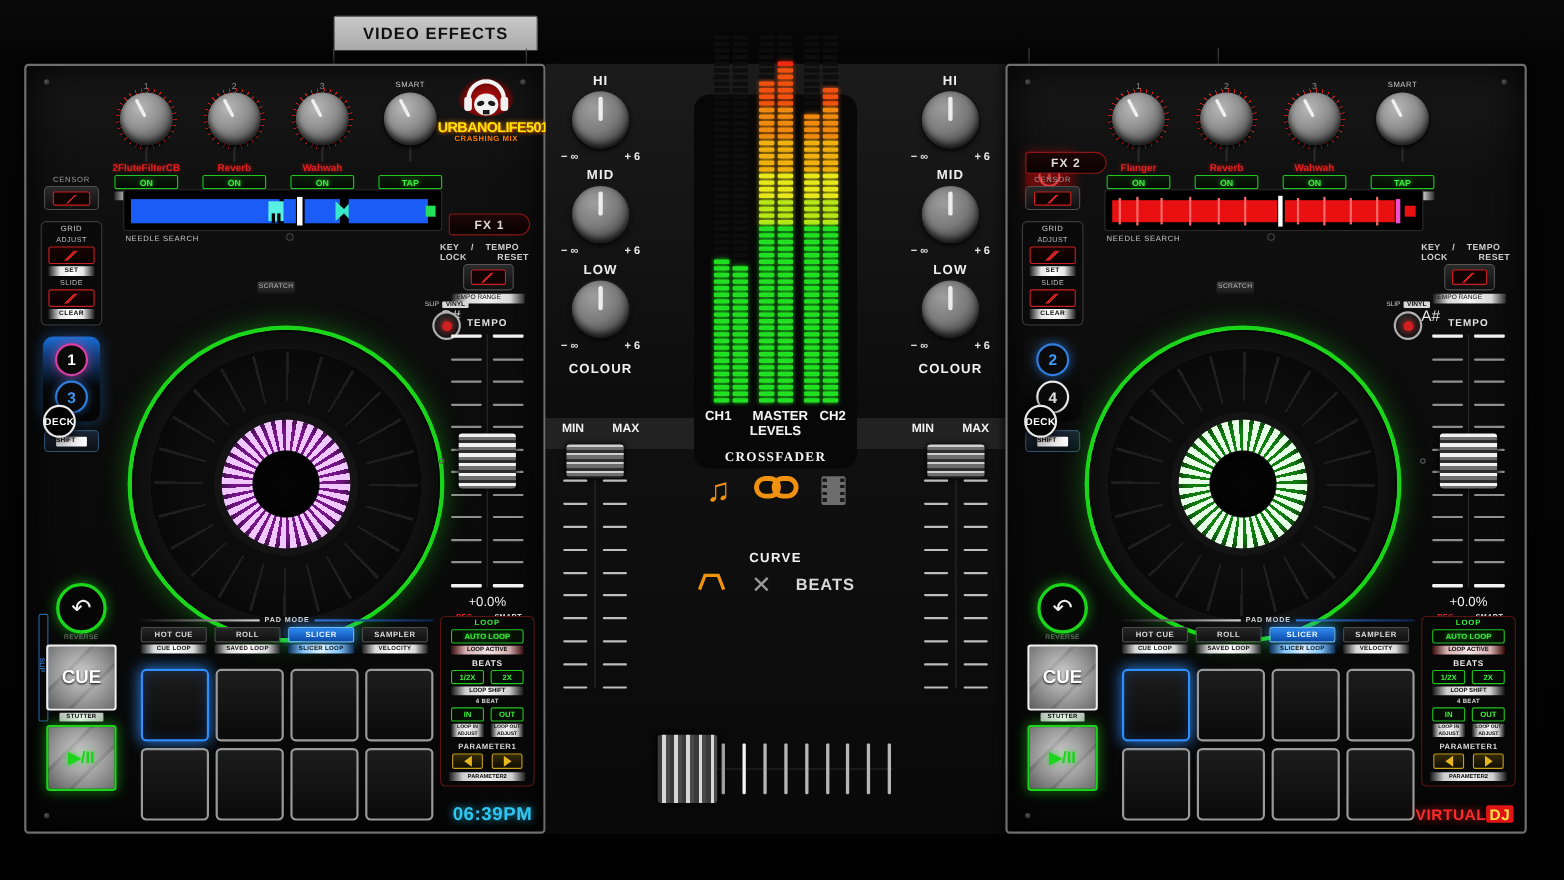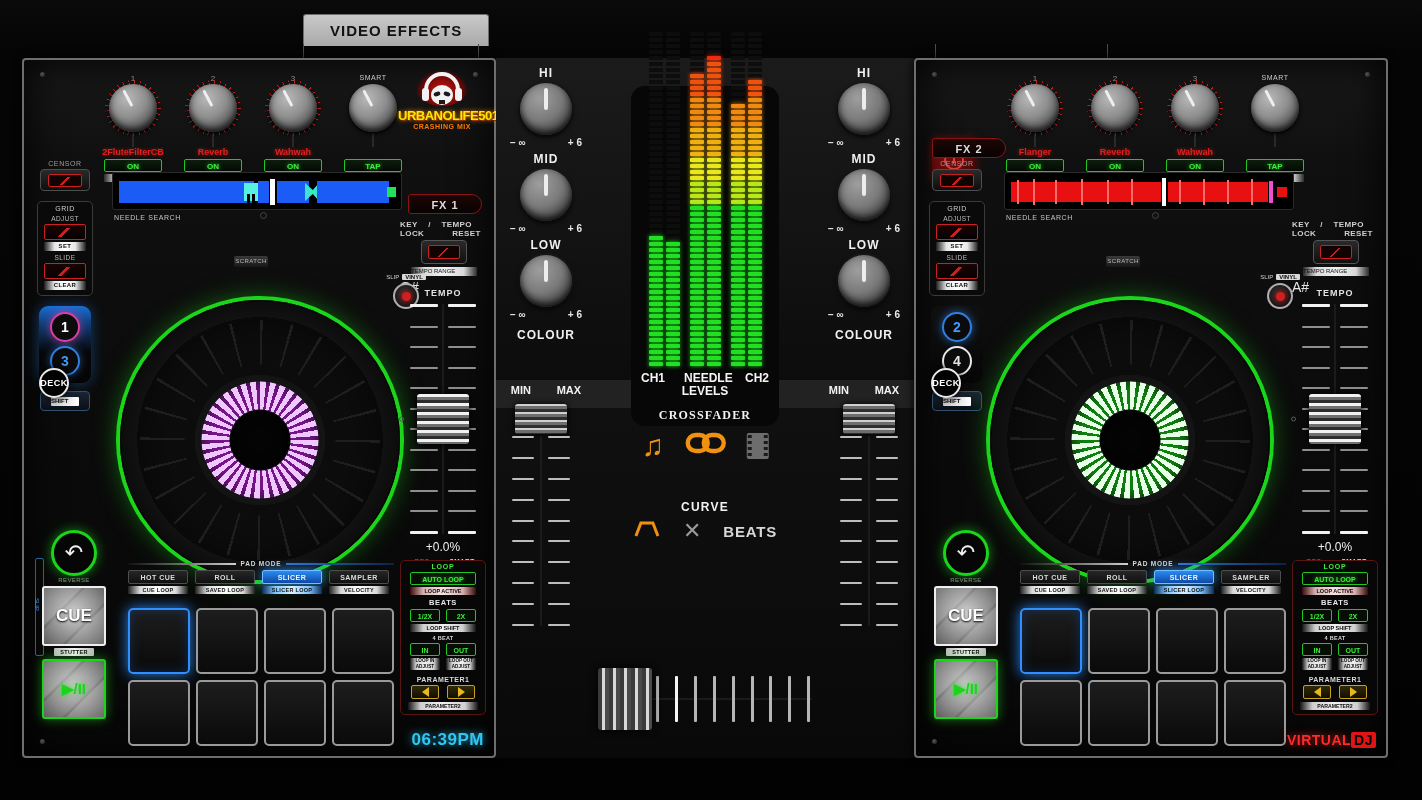--- a/index.html
+++ b/index.html
@@ -312,21 +312,21 @@
   .p-left { width:0;height:0;border-right:7px solid #e8b81e;border-top:5px solid transparent;border-bottom:5px solid transparent;}
   .p-right{ width:0;height:0;border-left:7px solid #e8b81e;border-top:5px solid transparent;border-bottom:5px solid transparent;}
   .param-sub { width:70px; height:8px; line-height:8px; margin:3px auto 0; font-size:5.2px;
     font-weight:bold; color:#0b0b0b; border-radius:1px;
     background:linear-gradient(90deg,#141414,#cfcfcf 18%,#f2f2f2 50%,#cfcfcf 82%,#141414);}
   .clock { position:absolute; bottom:6px; right:10px; font-size:17px; font-weight:bold;
     color:#2fc8f5; text-shadow:0 0 8px rgba(47,200,245,.8); letter-spacing:.5px;}
   .vdj { position:absolute; bottom:8px; right:10px; font-size:14px; font-weight:bold;
     letter-spacing:.5px; }
   .vdj .v { color:#ff2a2a; text-shadow:0 0 8px rgba(255,42,42,.8); }
-  .vdj .d { color:#000000; background:#e01414; padding:0 3px; border-radius:2px; }
+  .vdj .d { color:#fde047; background:#e01414; padding:0 3px; border-radius:2px; }
 
   
   .mixer { position:absolute; top:58px; left:496px; width:418px; height:700px; }
   .mix-upper { position:absolute; top:0; left:0; right:0; height:322px;
     background:linear-gradient(180deg,#1b1b1b,#121212 60%,#0c0c0c); }
   .mix-lower { position:absolute; top:322px; left:0; right:0; bottom:0;
     background:linear-gradient(180deg,#222222 0 28px, #101010 28px, #090909); }
   .eqcol { position:absolute; top:8px; width:96px; text-align:center; }
   .eqcol.l { left:2px; } .eqcol.r { right:2px; }
   .eq-lbl { font-size:12px; font-weight:bold; color:#efefef; letter-spacing:1px; }
@@ -1115,21 +1115,21 @@
               <div class="seg" style="background: rgb(13, 13, 13);"></div>
               <div class="seg" style="background: rgb(13, 13, 13);"></div>
               <div class="seg" style="background: rgb(13, 13, 13);"></div>
               <div class="seg" style="background: rgb(13, 13, 13);"></div>
               <div class="seg" style="background: rgb(13, 13, 13);"></div>
             </div>
         </div>
       </div>
       <div class="lv-names">
         <span>CH1</span>
-        <span>NEEDLE</span>
+        <span>MASTER</span>
         <span>CH2</span>
       </div>
       <div class="lv-sub">LEVELS</div>
     </div>
 
     <div class="minmax l">
       <span>MIN</span>
       <span>MAX</span>
     </div>
     <div class="minmax r">

